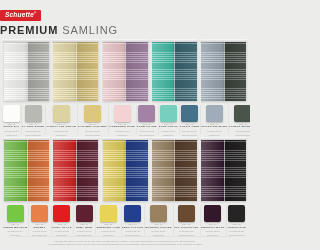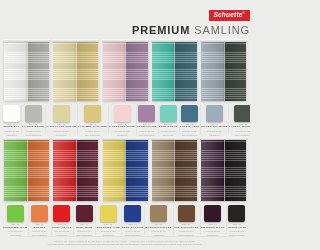--- a/index.html
+++ b/index.html
@@ -5,21 +5,21 @@
   html,body{margin:0;padding:0;}
   body{
     width:250px;height:250px;overflow:hidden;
     background:#ececeb;
     font-family:"Liberation Sans",sans-serif;
     -webkit-font-smoothing:antialiased;
   }
   .page{position:relative;width:250px;height:250px;background:#ececeb;}
 
   
-  .header{padding-top:3px;text-align:right;padding-left:48px;}
+  .header{padding-top:3px;text-align:left;}
   .logo{
     display:inline-block;background:#d8232a;color:#fff;
     font-size:6.5px;font-weight:bold;font-style:italic;
     letter-spacing:.2px;padding:2px 5px 2px 5px;border-radius:1px;
     line-height:1;position:relative;
   }
   .logo sup{font-size:3px;vertical-align:super;font-style:normal;}
   .title{margin-top:4px;font-size:11px;line-height:1;letter-spacing:.9px;color:#3b3b3b;}
   .title .b{font-weight:bold;color:#2e2e2e;}
   .title .l{font-weight:300;color:#6d6d6d;}

